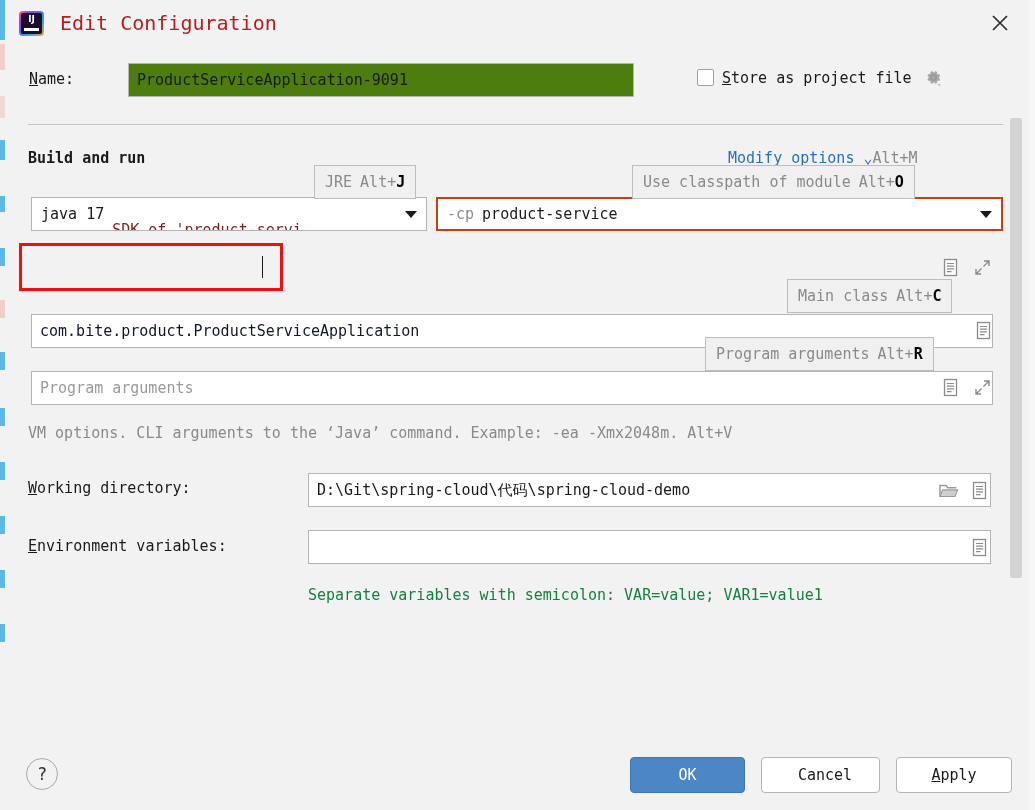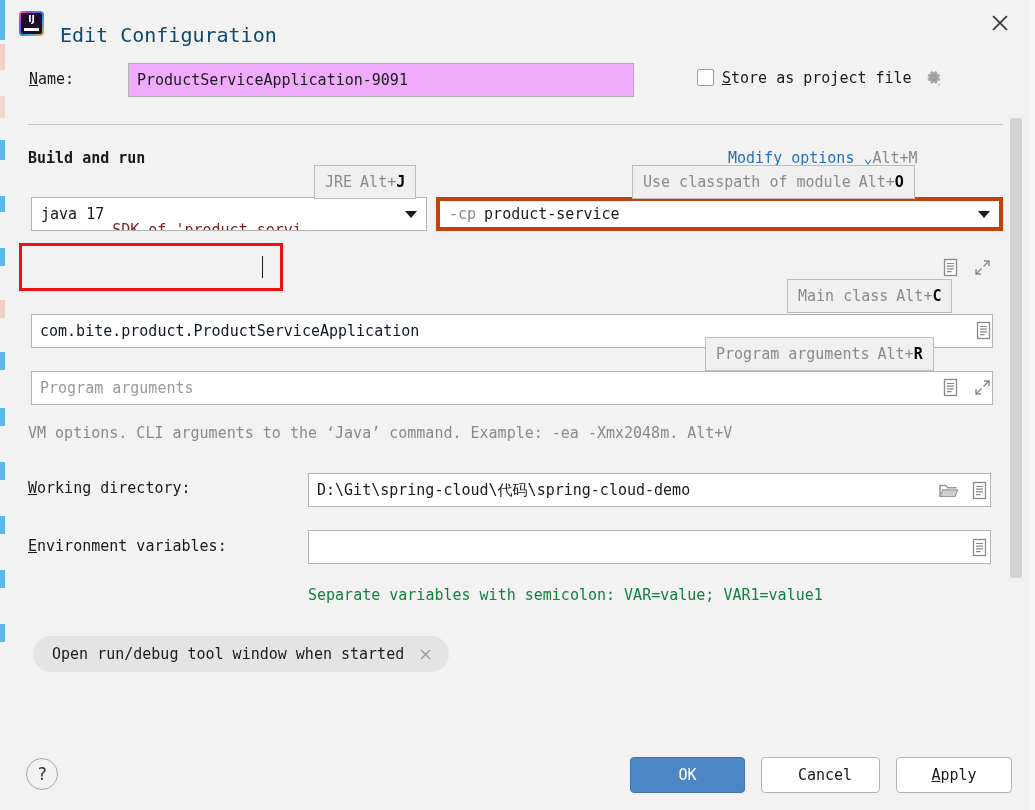--- a/index.html
+++ b/index.html
@@ -69,24 +69,24 @@
   }
   #app-logo .inner::after {
     content: "";
     position: absolute;
     left: 3px; right: 3px; bottom: 3px;
     height: 3px;
     background: #ffffff;
   }
   #dialog-title {
     position: absolute;
-    left: 60px; top: 22px;
+    left: 60px; top: 10px;
     font-size: 20px;
     line-height: 26px;
-    color: #0c4a6e;
+    color: #b91c1c;
     letter-spacing: 0px;
   }
   #close-button {
     position: absolute;
     right: 22px; top: 10px;
     width: 26px; height: 26px;
     cursor: pointer;
   }
 
   
@@ -94,21 +94,21 @@
     position: absolute;
     left: 29px; top: 70px;
     font-size: 15px;
   }
   #name-label u { text-decoration: underline; }
   #name-input {
     position: absolute;
     left: 128px; top: 63px;
     width: 506px; height: 34px;
     box-sizing: border-box;
-    background: #f0abfc;
+    background: #4d7c0f;
     border: 1px solid #b4b4b4;
     font-family: inherit;
     font-size: 15px;
     color: #1a1a1a;
     padding: 0 8px;
     outline: none;
   }
   #store-checkbox-row {
     position: absolute;
     left: 697px; top: 68px;
@@ -191,21 +191,21 @@
     border-left: 6px solid transparent;
     border-right: 6px solid transparent;
     border-top: 7px solid #1a1a1a;
   }
   #classpath-combo {
     position: absolute;
     left: 436px; top: 197px;
     width: 567px; height: 34px;
     box-sizing: border-box;
     background: #ffffff;
-    border: 4px solid #c2410c;
+    border: 2px solid #c2410c;
     display: flex;
     align-items: center;
     padding: 0 6px 0 9px;
     cursor: pointer;
     overflow: hidden;
   }
   #classpath-combo .cp-flag { color: #8a8a8a; }
   #classpath-combo .cp-value { margin-left: 8px; }
 
   
@@ -592,28 +592,20 @@
   <div id="envvars-icons">
     <span>
       <svg width="17" height="19" viewBox="0 0 17 19">
         <rect x="2.5" y="1.5" width="12" height="16" fill="#ffffff" stroke="#8a8a8a" stroke-width="1.3"></rect>
         <path d="M5 5.5h7M5 8.2h7M5 10.9h7M5 13.6h4.5" stroke="#8a8a8a" stroke-width="1.2"></path>
       </svg>
     </span>
   </div>
   <div id="envvars-hint">Separate variables with semicolon: VAR=value; VAR1=value1</div>
 
-  <div id="toolwindow-chip">
-    <span id="toolwindow-chip-label">Open run/debug tool window when started</span>
-    <span id="chip-remove">
-      <svg width="15" height="15" viewBox="0 0 15 15">
-        <path d="M3 3 L12 12 M12 3 L3 12" stroke="#9a9a9a" stroke-width="1.4" fill="none"></path>
-      </svg>
-    </span>
-  </div>
 
   <div class="tip" id="tip-jre">
     <span>JRE</span>
     <span class="kb"><span>Alt+</span><b>J</b></span>
   </div>
   <div class="tip" id="tip-classpath">
     <span>Use classpath of module</span>
     <span class="kb"><span>Alt+</span><b>O</b></span>
   </div>
   <div class="tip" id="tip-mainclass">

